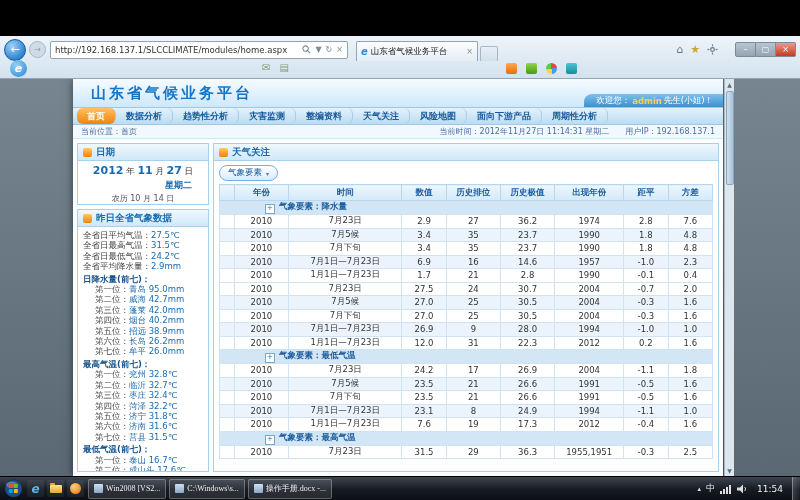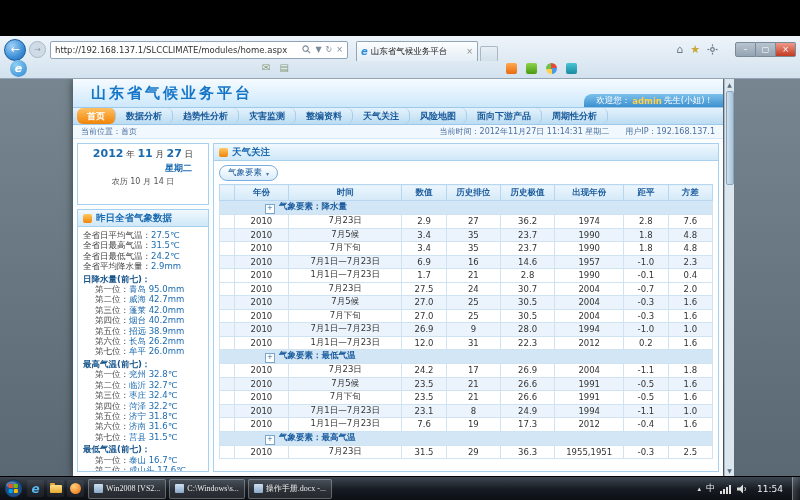--- a/index.html
+++ b/index.html
@@ -210,20 +210,24 @@
         <span>当前位置：首页</span>
         <span class="info-right">
           <span>当前时间：2012年11月27日 11:14:31 星期二</span>
           <span>用户IP：192.168.137.1</span>
         </span>
       </div>
 
       <div class="content">
         <div class="sidebar">
           <div class="panel date-panel">
+            <div class="panel-header">
+              <span class="p-icon"></span>
+              <span class="panel-title">日期</span>
+            </div>
             <div class="date-body">
               <div class="date-main"><span class="num">2012</span><span> 年 </span><span class="num">11</span><span> 月 </span><span class="num">27</span><span> 日</span></div>
               <div class="date-week">星期二</div>
               <div class="date-lunar">农历 10 月 14 日</div>
 
             </div>
           </div>
           <div class="panel weather-panel">
             <div class="panel-header">
               <span class="p-icon"></span>

